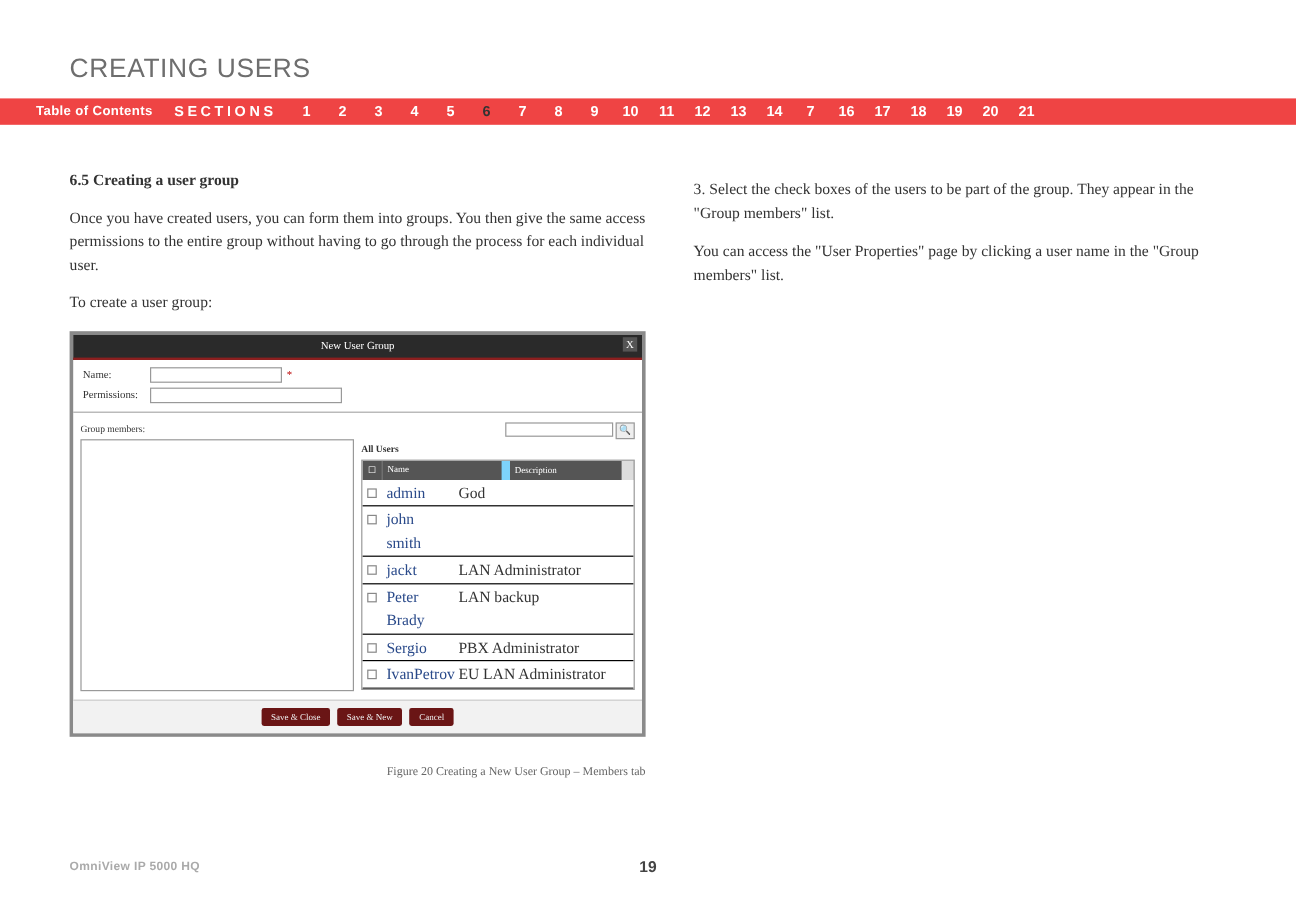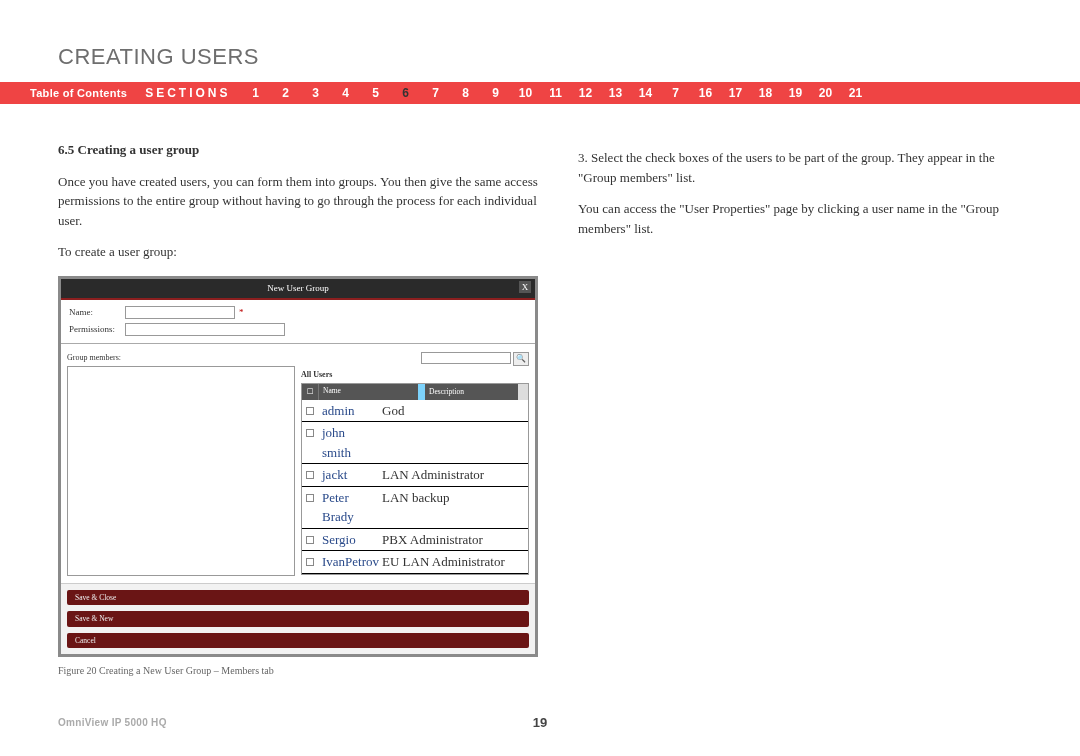--- a/index.html
+++ b/index.html
@@ -210,34 +210,33 @@
   .fig-td-chk .cb { display:inline-block; width:8px; height:8px; border:1px solid #888;}
   .fig-td-name { width: 60px; padding: 1px 4px; color:#2a4a8a;}
   .fig-td-desc { flex: 1; padding: 1px 4px; }
   .fig-footer {
     display: flex;
     justify-content: center;
     gap: 6px;
     padding: 6px;
     background: #f2f2f2;
     border-top: 1px solid #ccc;
-    flex-direction: column;
   }
   .fig-btn {
     background: #6a1515;
     color: #eee;
     font-size: 7.5px;
     padding: 2px 8px;
     border-radius: 2px;
   }
   .fig-caption {
-    text-align: left;
+    text-align: right;
     font-size: 10px;
     color: #666;
-    margin-top: 6px;
+    margin-top: 22px;
   }
 
   .footer {
     position: absolute;
     bottom: 28px;
     left: 58px;
     right: 58px;
     display: flex;
     justify-content: space-between;
     align-items: center;

